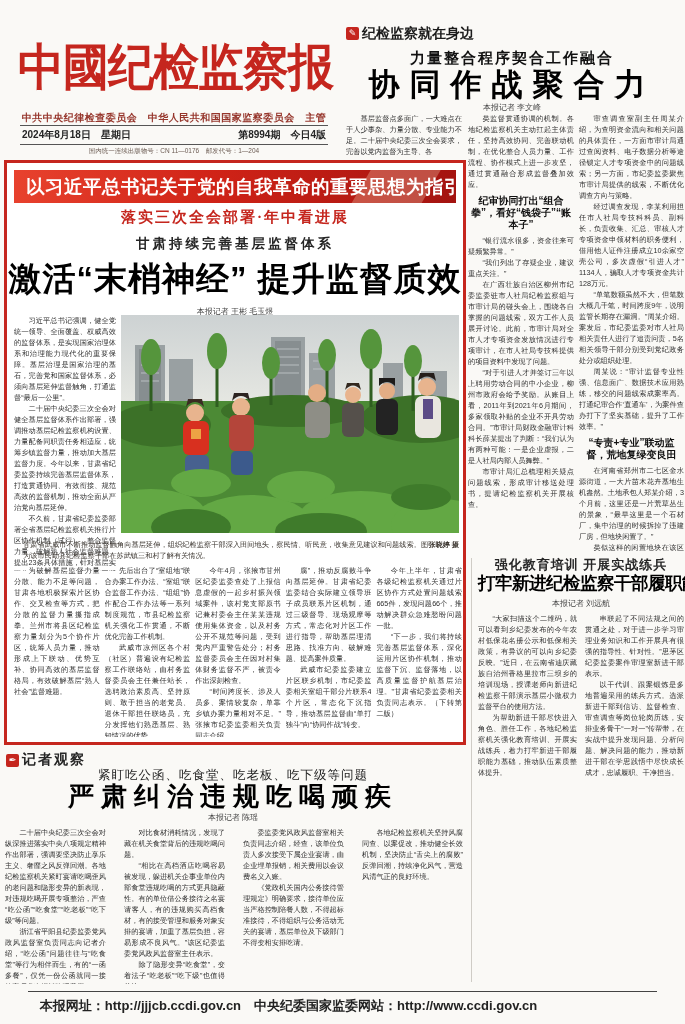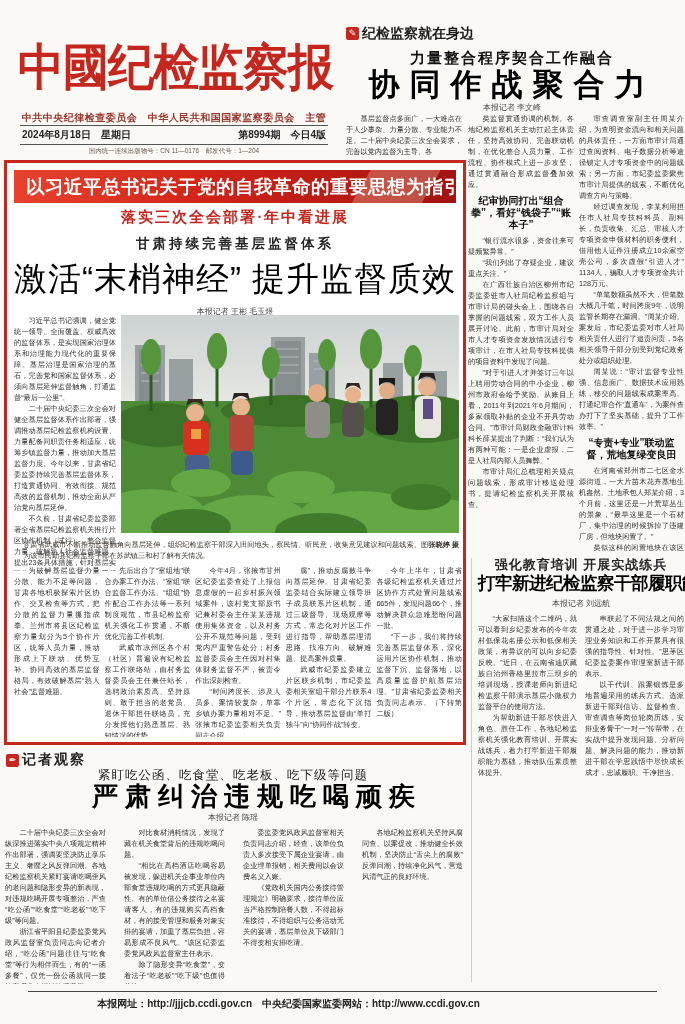--- a/index.html
+++ b/index.html
@@ -41,52 +41,52 @@
         border:3px solid #c5261e;background:#fff;}
   .banner{position:relative;margin:7px 7px 0;height:33px;overflow:hidden;
         background:linear-gradient(100deg,#e8422e 0%,#d02317 45%,#a31310 100%);}
   .banner:after{content:"";position:absolute;right:28px;top:-8px;width:70px;height:60px;
         background:rgba(255,235,200,.28);transform:skewX(-30deg);}
   .bannerTxt{position:relative;z-index:2;color:#fff;font-weight:bold;font-size:18.5px;
         line-height:33px;padding-left:12px;letter-spacing:.5px;white-space:nowrap;}
   .series{margin-top:5px;text-align:center;color:#c5261e;font-weight:bold;font-size:15px;
         letter-spacing:2px;font-family:"Liberation Serif",serif;}
   .fKicker{margin-top:8px;text-align:center;font-size:13.5px;font-weight:bold;letter-spacing:3px;}
-  .fHead{margin-top:4px;text-align:center;font-size:33px;font-weight:normal;letter-spacing:1px;
+  .fHead{margin-top:4px;text-align:center;font-size:33px;font-weight:bold;letter-spacing:1px;
         color:#000;white-space:nowrap;}
   .fByline{margin-top:4px;}
   .fLeftCol{position:absolute;left:7px;top:152px;width:102px;height:256px;}
   .photo{position:absolute;left:114px;top:152px;width:338px;height:218px;overflow:hidden;background:#b9c0ba;}
   .caption{position:absolute;left:16px;top:377px;width:436px;font-size:7.2px;line-height:10.5px;
         text-align:justify;color:#3a342e;}
   .caption .credit{float:right;font-weight:bold;}
   .fCols{position:absolute;left:7px;top:402px;width:448px;height:172px;display:flex;gap:5px;}
   .fCols .c{width:86px;height:172px;}
   
   .obLabel{position:absolute;left:6px;top:751px;display:flex;align-items:center;gap:3px;}
   .obLabel .txt{font-family:"Liberation Serif",serif;font-weight:bold;font-size:14px;letter-spacing:2px;}
   .obKicker{position:absolute;left:0;top:767px;width:466px;text-align:center;font-size:12.5px;
         letter-spacing:1px;color:#222;font-family:"Liberation Serif",serif;}
   .obHead{position:absolute;left:0;top:779px;width:466px;text-align:center;font-size:26px;
-        font-weight:bold;letter-spacing:7px;font-family:"Liberation Serif",serif;color:#000;margin-left:24px;}
+        font-weight:bold;letter-spacing:7px;font-family:"Liberation Serif",serif;color:#000;}
   .obByline{position:absolute;left:0;top:812px;width:466px;}
   .obCols{position:absolute;left:5px;top:827px;width:458px;height:157px;display:flex;gap:18px;}
   .obCols .c{width:110px;height:157px;}
   
   .vrule{position:absolute;left:471px;top:558px;width:1px;height:424px;background:#cfccc6;}
   .tKicker{position:absolute;left:478px;top:556px;width:206px;text-align:center;font-size:13px;
         font-weight:bold;letter-spacing:1px;}
   .tHead{position:absolute;left:478px;top:571px;width:206px;text-align:center;font-size:17.5px;
         font-weight:bold;letter-spacing:-0.5px;white-space:nowrap;color:#000;}
   .tByline{position:absolute;left:478px;top:598px;width:206px;}
   .tCol1{position:absolute;left:478px;top:613px;width:99px;height:370px;}
   .tCol2{position:absolute;left:585px;top:613px;width:99px;height:370px;}
   
   .footRule{position:absolute;left:28px;top:991px;width:629px;border-top:1px solid #444;}
-  .footLine{position:absolute;left:0;top:997px;width:577px;text-align:center;font-size:10px;
+  .footLine{position:absolute;left:0;top:997px;width:577px;text-align:center;font-size:13px;
         font-weight:bold;color:#222;}
 </style>
 </head>
 <body>
 
 <div class="page">
 
   <div class="logo">中國纪检监察报</div>
   <div class="supervisor">中共中央纪律检查委员会　中华人民共和国国家监察委员会　主管</div>
   <div class="dateRow">

